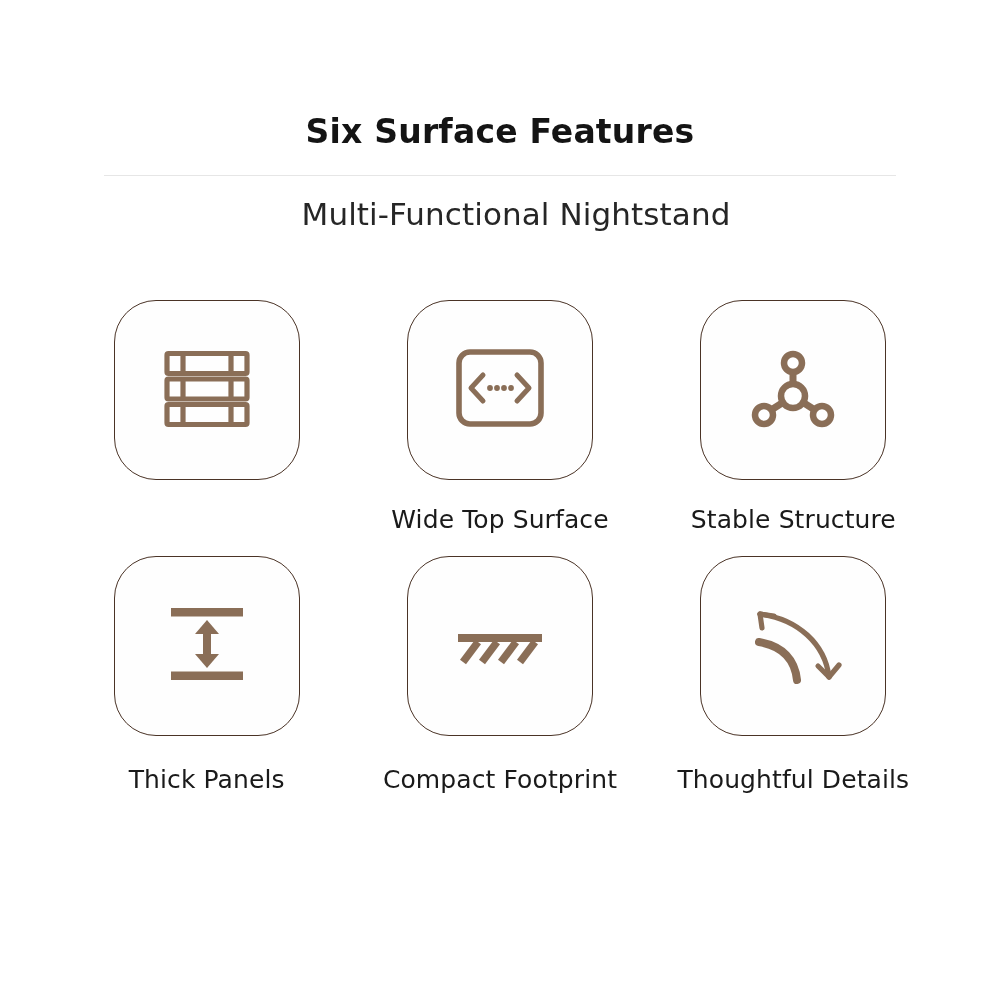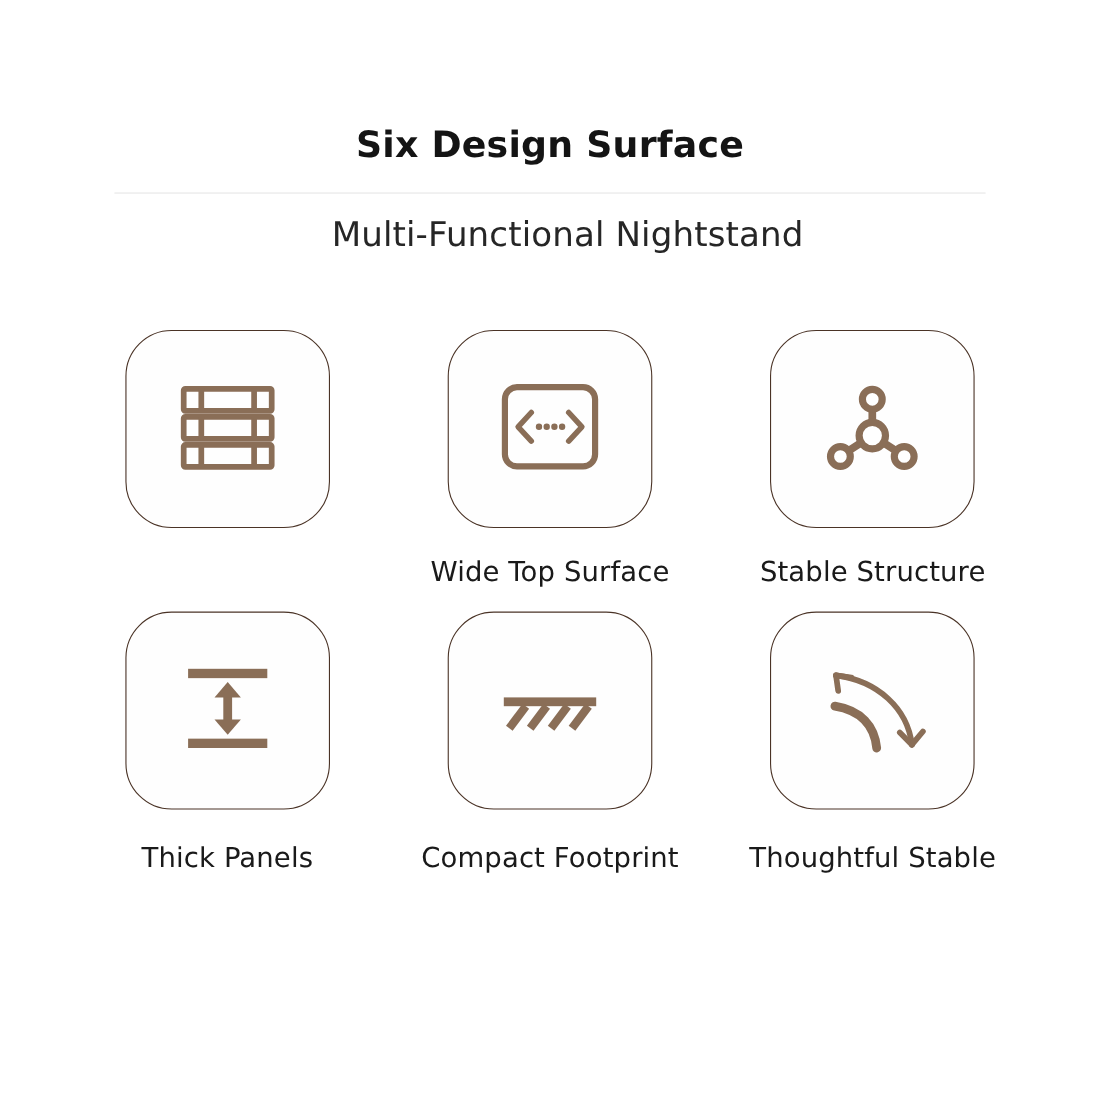--- a/index.html
+++ b/index.html
@@ -106,21 +106,21 @@
   .icon-svg {
     display: block;
   }
 </style>
 </head>
 <body>
 
 <div class="page">
 
   <div class="header">
-    <h1 class="title">Six Design Surface</h1>
+    <h1 class="title">Six Surface Features</h1>
   </div>
   <div class="divider"></div>
   <div class="subtitle">Multi-Functional Nightstand</div>
 
   <div class="grid">
 
     <div class="feature">
       <div class="icon-card">
         <span class="icon-svg">
           <svg width="100" height="100" viewBox="0 0 100 100" fill="none" xmlns="http://www.w3.org/2000/svg">
@@ -216,17 +216,17 @@
           <svg width="100" height="100" viewBox="0 0 100 100" fill="none" xmlns="http://www.w3.org/2000/svg">
             <path d="M17 20 C55 25, 82 50, 86 83" stroke="#8a6e57" stroke-width="5.2" fill="none" stroke-linecap="round"></path>
             <path d="M17 20 L31 22" stroke="#8a6e57" stroke-width="5.2" fill="none" stroke-linecap="round"></path>
             <path d="M17 20 L19 34" stroke="#8a6e57" stroke-width="5.2" fill="none" stroke-linecap="round"></path>
             <path d="M86 83 L75 72" stroke="#8a6e57" stroke-width="5.2" fill="none" stroke-linecap="round"></path>
             <path d="M86 83 L96 71" stroke="#8a6e57" stroke-width="5.2" fill="none" stroke-linecap="round"></path>
             <path d="M16 48 C40 52, 52 66, 54 86" stroke="#8a6e57" stroke-width="8" fill="none" stroke-linecap="round"></path>
           </svg>
         </span>
       </div>
-      <div class="feature-label">Thoughtful Stable</div>
+      <div class="feature-label">Thoughtful Details</div>
     </div>
 
   </div>
 </div>
 
 </body></html>

